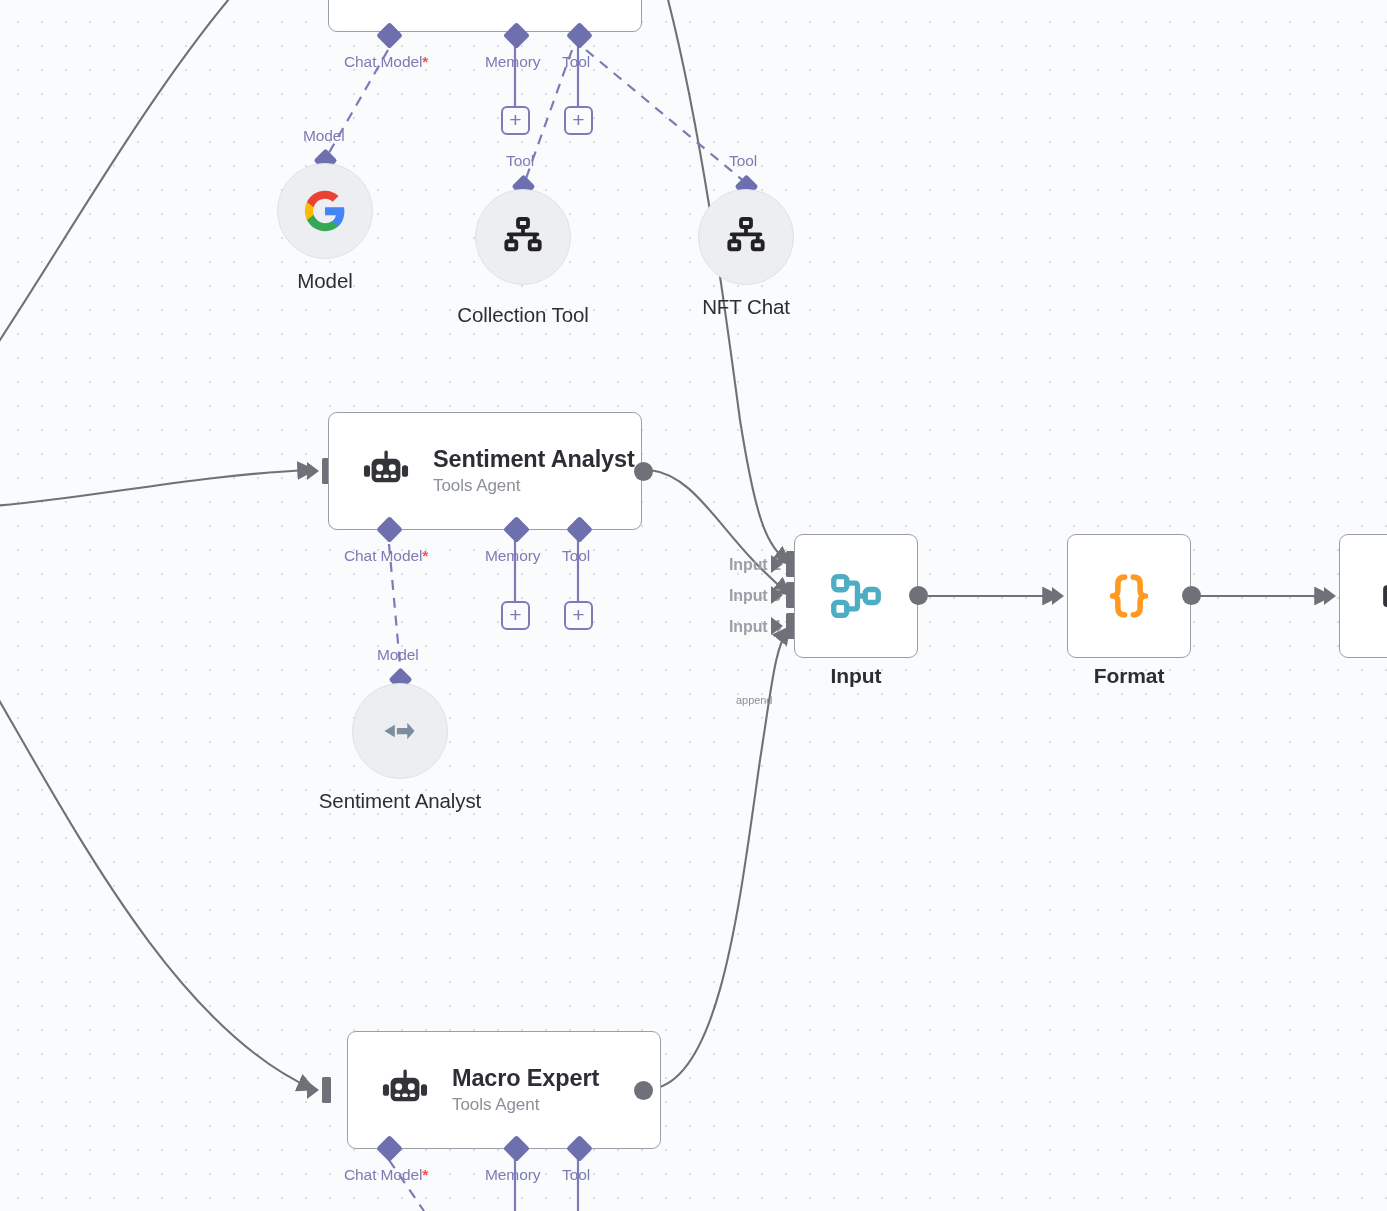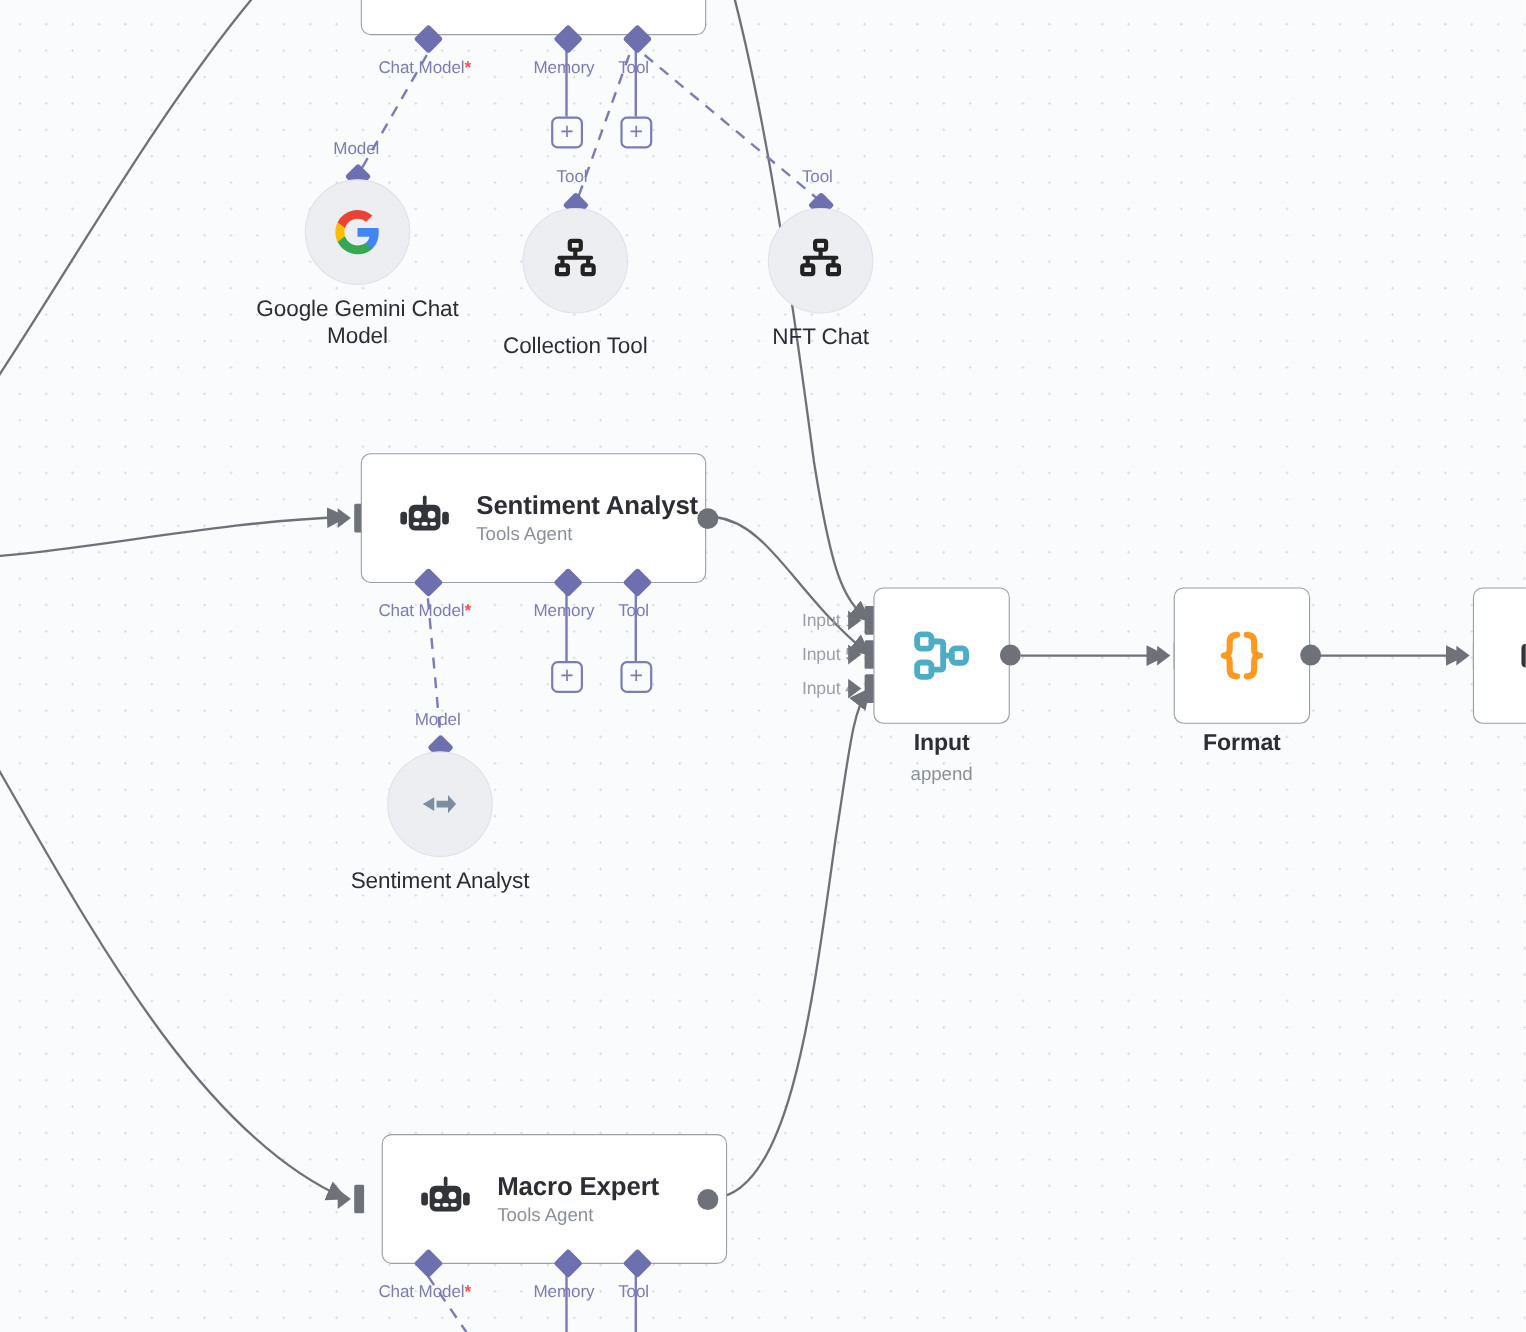--- a/index.html
+++ b/index.html
@@ -44,22 +44,22 @@
     text-align: center;
     font-size: 21px;
     font-weight: 600;
     color: #2d2e35;
     letter-spacing: -0.1px;
     line-height: 1.18;
     white-space: nowrap;
   }
   .node-subcaption {
     position: absolute;
-    text-align: center;
-    font-size: 17px;
+    text-align: left;
+    font-size: 11px;
     color: #8b8f98;
     letter-spacing: -0.05px;
     white-space: nowrap;
   }
 
   
   .cnode {
     position: absolute;
     width: 96px; height: 96px;
     border-radius: 50%;
@@ -121,20 +121,21 @@
   }
   .plus-btn::before { content: "+"; display: block; margin-top: -2px; }
 
   
   .merge-in-label {
     position: absolute;
     font-size: 16px;
     color: #9aa0a8;
     white-space: nowrap;
     letter-spacing: -0.1px;
+    font-weight: bold;
   }
 
   
   .ic { display: block; }
 </style>
 </head>
 <body>
 
 <div id="canvas">
 
@@ -205,21 +206,20 @@
     <div class="diamond small" style="left:317px; top:152px;"></div>
     <div class="cnode" style="left:277px; top:163px;">
       <svg class="ic" width="44" height="44" viewBox="0 0 48 48">
         <path fill="#4285F4" d="M45.12 24.5c0-1.56-.14-3.06-.4-4.5H24v8.51h11.84c-.51 2.75-2.06 5.08-4.39 6.64v5.52h7.11c4.16-3.83 6.56-9.47 6.56-16.17z"></path>
         <path fill="#34A853" d="M24 46c5.94 0 10.92-1.97 14.56-5.33l-7.11-5.52c-1.97 1.32-4.49 2.1-7.45 2.1-5.73 0-10.58-3.87-12.31-9.07H4.34v5.7C7.96 41.07 15.4 46 24 46z"></path>
         <path fill="#FBBC05" d="M11.69 28.18C11.25 26.86 11 25.45 11 24s.25-2.86.69-4.18v-5.7H4.34C2.85 17.09 2 20.45 2 24s.85 6.91 2.34 9.88l7.35-5.7z"></path>
         <path fill="#EA4335" d="M24 10.75c3.23 0 6.13 1.11 8.41 3.29l6.31-6.31C34.91 4.18 29.93 2 24 2 15.4 2 7.96 6.93 4.34 14.12l7.35 5.7c1.73-5.2 6.58-9.07 12.31-9.07z"></path>
       </svg>
     </div>
     <div class="cnode-caption" style="left:185px; top:268px; width:280px;">
-      <div>Google Gemini Chat</div>
       <div>Model</div>
     </div>
 
     <div class="port-label" style="left:506px; top:152px;">Tool</div>
     <div class="diamond small" style="left:515px; top:178px;"></div>
     <div class="cnode" style="left:475px; top:189px;">
       <svg class="ic" width="46" height="46" viewBox="0 0 24 24">
         <rect x="9.4" y="2.6" width="5.2" height="4.2" rx="0.9" fill="none" stroke="#222" stroke-width="2"></rect>
         <path d="M12 6.8 L12 10.6 M4.5 10.6 L19.5 10.6 M5.9 10.6 L5.9 14.2 M18.1 10.6 L18.1 14.2" stroke="#222" stroke-width="2" fill="none" stroke-linecap="round"></path>
         <rect x="3.3" y="14.2" width="5.2" height="4.2" rx="0.9" fill="none" stroke="#222" stroke-width="2"></rect>

